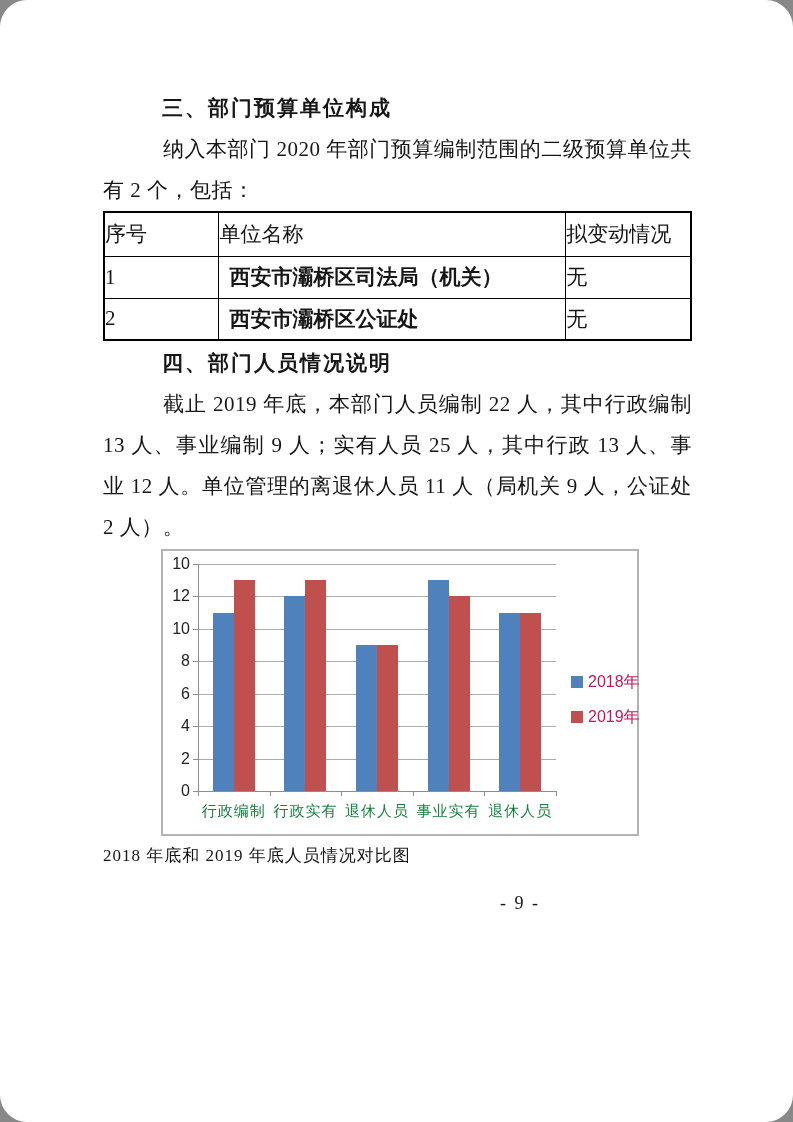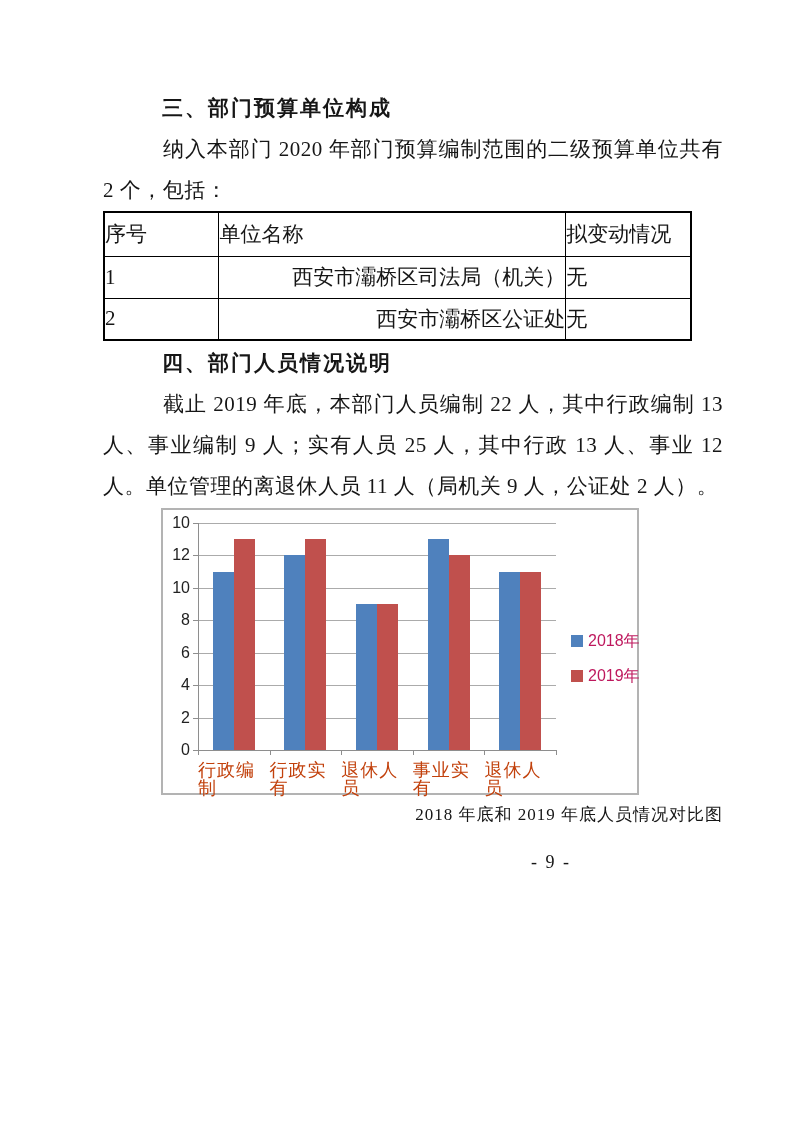--- a/index.html
+++ b/index.html
@@ -4,21 +4,22 @@
 <style>
   * { margin:0; padding:0; box-sizing:border-box; }
   html,body { background:#888; }
   .page {
     position:relative;
     width:793px; height:1122px;
     margin:0 auto;
     background:#ffffff;
     font-family:"Liberation Serif","DejaVu Serif",serif;
     color:#161616;
-    padding:88px 70px 0 103px;
+    padding:88px 101px 0 103px;
+    border-radius:27px;
   }
   .sec-heading {
     font-size:21px; font-weight:bold;
     line-height:41px;
     padding-left:59px;
     letter-spacing:2px;
   }
   .sec-heading.s4 { margin-top:2px; }
   .body-para {
     font-size:21px;
@@ -39,53 +40,53 @@
     border:1px solid #000;
     font-weight:normal;
     text-align:left;
     vertical-align:middle;
   }
   table.units tr.hdr { height:44px; }
   table.units tr.row { height:42px; }
   table.units .c1 { width:112px; }
   table.units .c2 { width:338px; }
   table.units .c3 { width:122px; }
-  table.units td.name { text-align:right; padding-left:10px; }
+  table.units td.name { text-align:left; padding-left:10px;font-weight:bold; }
   
   .chart-box {
     position:relative;
     width:478px; height:287px;
     margin-left:58px;
     margin-top:1px;
     border:2px solid #b3b3b3;
     background:#fff;
     font-family:"Liberation Sans","DejaVu Sans",sans-serif;
   }
   .chart-box .gridline { position:absolute; height:1px; background:#ababab; }
   .chart-box .axis-y  { position:absolute; width:1px; background:#8e8e8e; }
   .chart-box .axis-x  { position:absolute; height:1px; background:#8e8e8e; }
   .chart-box .ytick   { position:absolute; height:1px; background:#8e8e8e; }
   .chart-box .xtick   { position:absolute; width:1px;  background:#8e8e8e; }
   .chart-box .ylab {
     position:absolute; text-align:right;
     font-size:16px; color:#222; height:20px; line-height:20px;
   }
   .chart-box .xlab {
-    position:absolute; 
-    font-size:18px; color:#c2410c; height:18px; line-height:18px;
+    position:absolute; text-align:center;
+    font-size:15px; color:#15803d; height:18px; line-height:18px;
     letter-spacing:1px;
   }
   .chart-box .bar { position:absolute; }
   .chart-box .legend { position:absolute; left:408px; top:121px; }
   .chart-box .legend-item { display:flex; align-items:center; height:20px; margin-bottom:15px; }
   .chart-box .legend-swatch { width:12px; height:12px; margin-right:5px; flex:0 0 auto; }
   .chart-box .legend-label { font-size:16px; color:#be185d; white-space:nowrap; }
   .chart-caption {
     margin-top:8px;
-    text-align:right;
+    text-align:left;
     font-size:17px;
     letter-spacing:1px;
   }
   .page-number {
     margin-top:26px;
     text-align:right;
     padding-right:152px;
     font-size:18px;
     letter-spacing:2px;
   }

